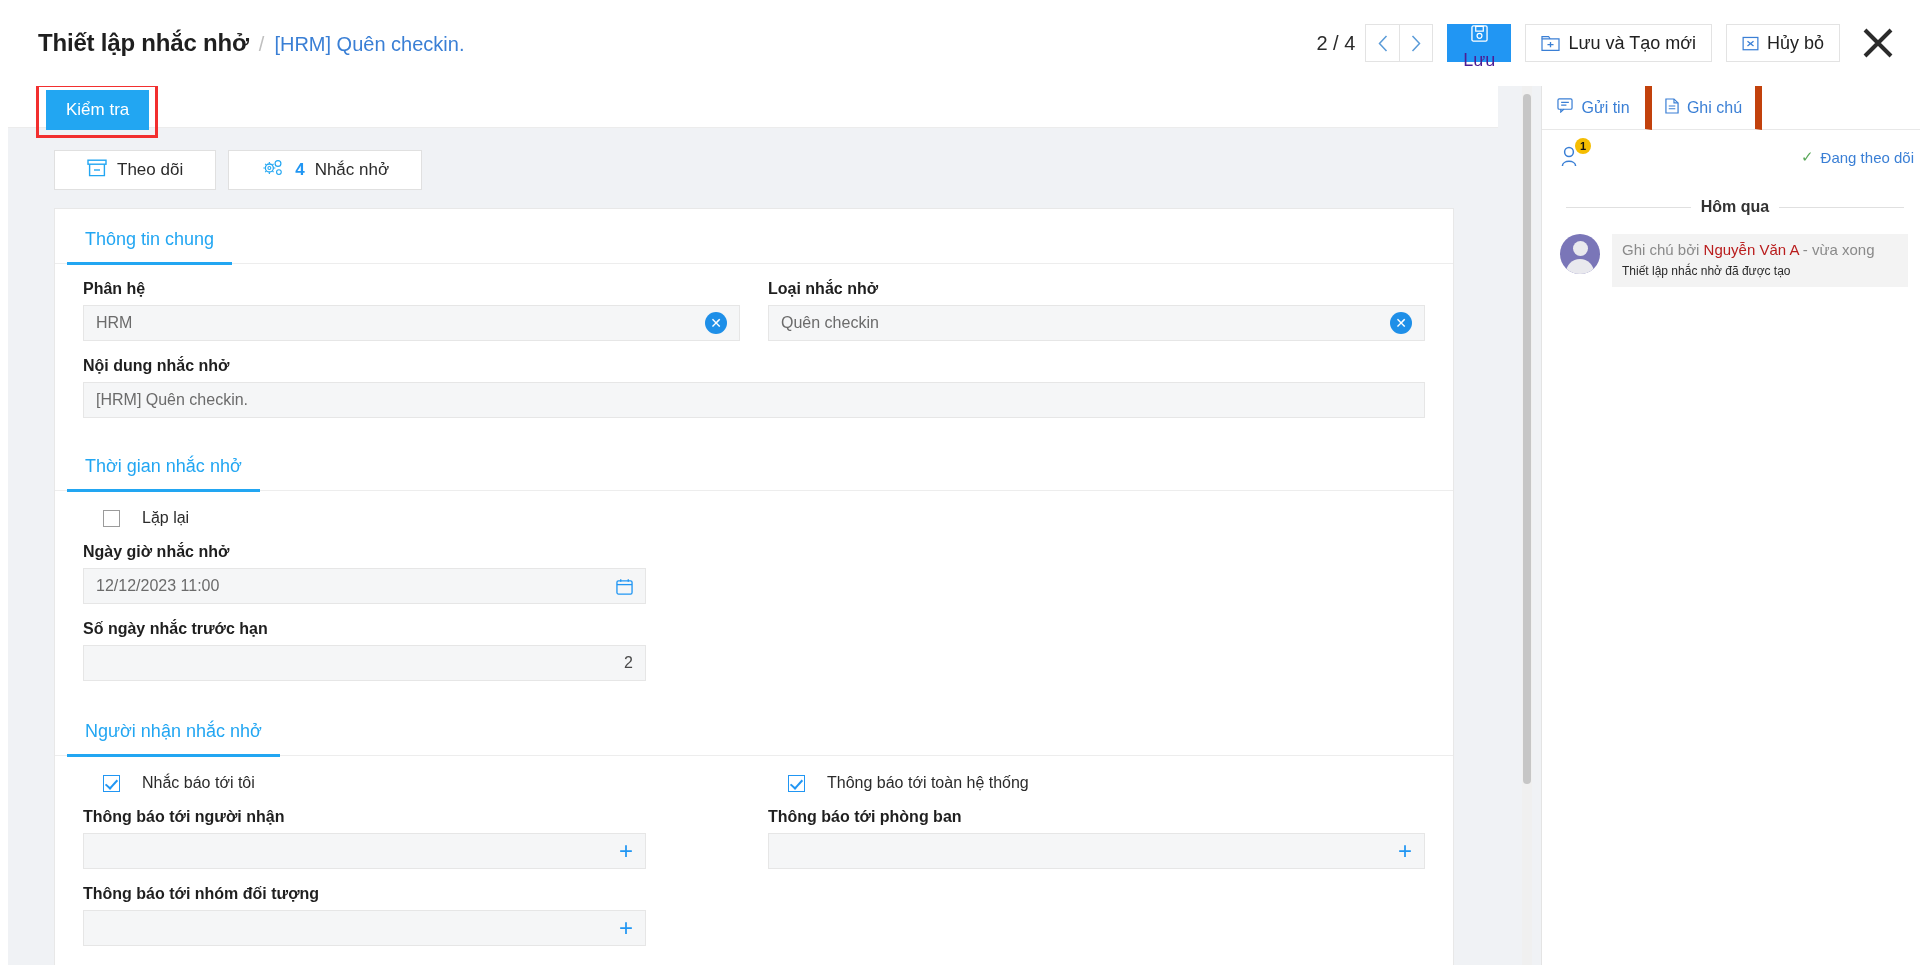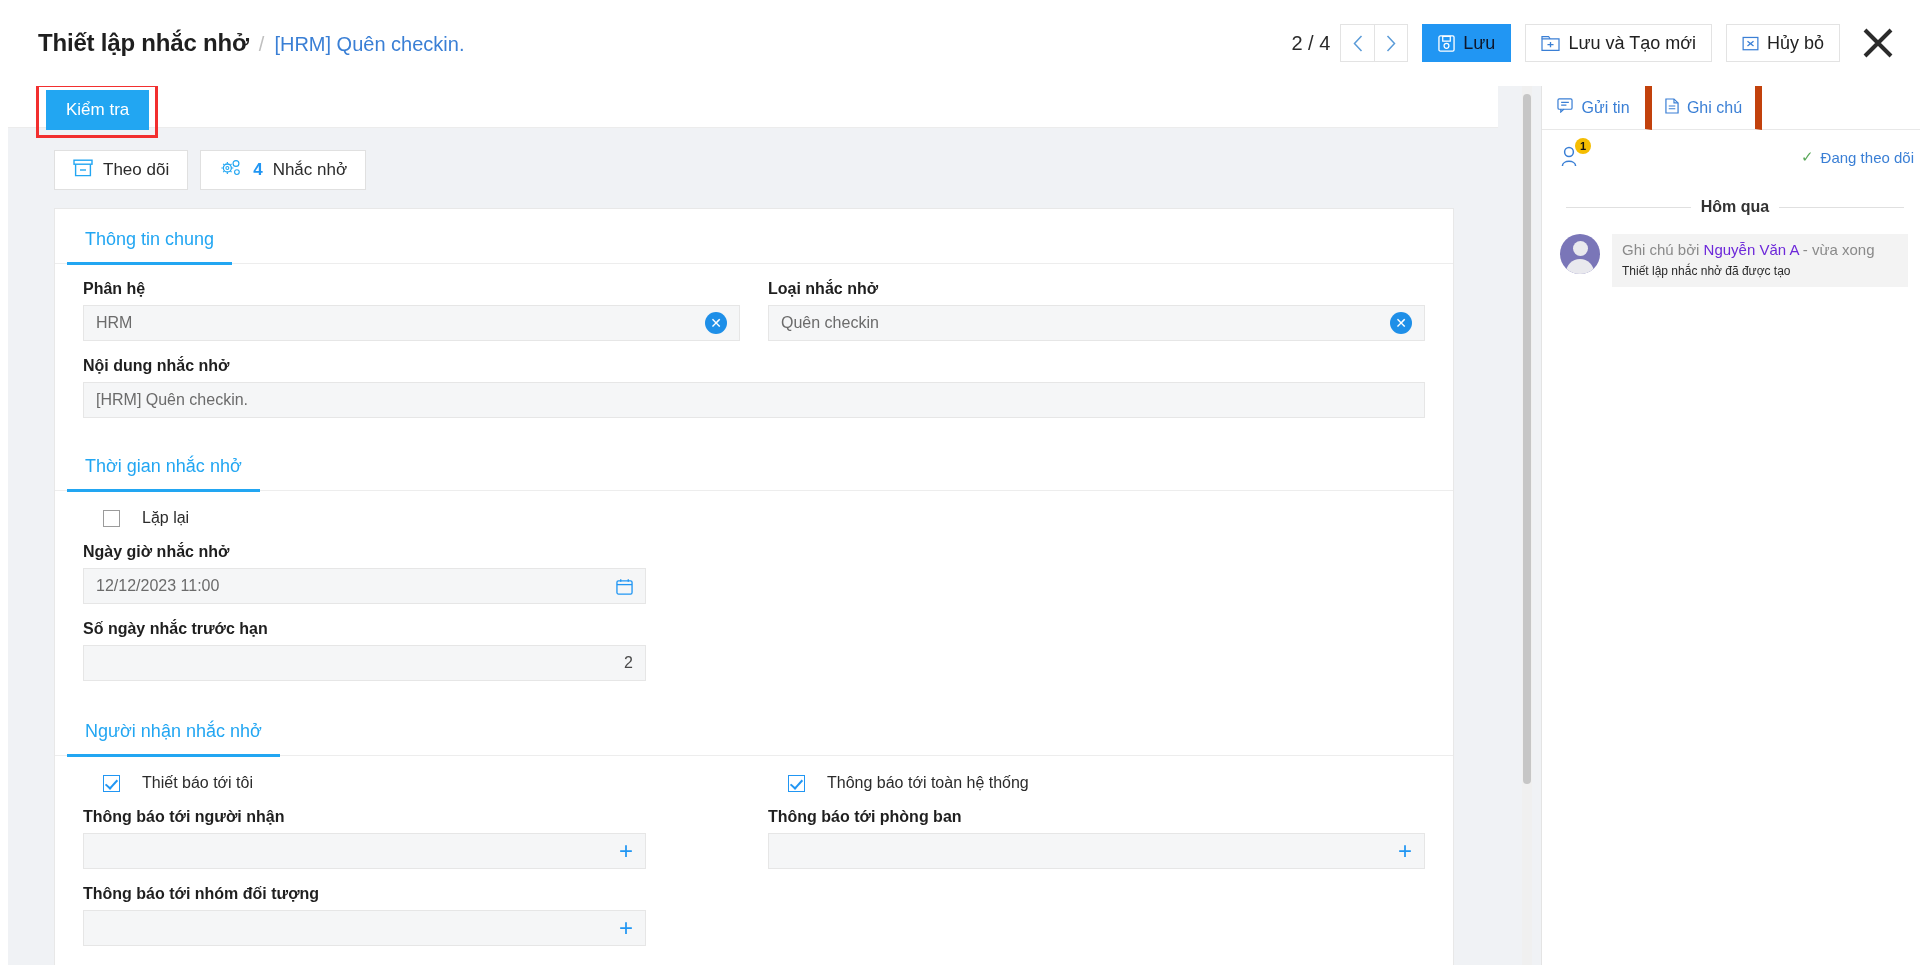--- a/index.html
+++ b/index.html
@@ -57,21 +57,21 @@
     display: inline-flex; align-items: center; gap: 8px;
     padding: 0 15px;
     border: 1px solid #e3e3e3;
     background: #ffffff;
     font-size: 18px; color: #212121;
     margin-left: 14px;
     cursor: pointer;
     white-space: nowrap;
   }
   .btn.primary {
-    background: #2196f3; border-color: #2196f3; color: #0f172a;
+    background: #2196f3; border-color: #2196f3; color: #4c1d95; flex-direction: column;
   }
   .btn .ic { display: inline-flex; align-items: center; }
   .close-x {
     margin-left: 18px; width: 40px; height: 40px;
     display: flex; align-items: center; justify-content: center;
     cursor: pointer;
   }
 
   
   .body-wrap {
@@ -113,21 +113,21 @@
   }
 
   .chip-row {
     display: flex; gap: 12px;
     padding: 22px 0 18px 46px;
   }
   .chip {
     height: 40px; background: #fff;
     border: 1px solid #e0e0e0;
     display: inline-flex; align-items: center; gap: 10px;
-    padding: 0 18px; font-size: 17px; color: #2b2b2b;
+    padding: 0 32px; font-size: 17px; color: #2b2b2b;
     cursor: pointer;
   }
   .chip .cnt { color: #2196f3; font-weight: bold; }
 
   .card {
     margin: 0 44px 0 46px;
     background: #ffffff;
     border: 1px solid #e8e8e8;
     width: 1400px;
     min-height: 760px;
@@ -272,21 +272,21 @@
   }
   .avatar::after {
     content: ""; position: absolute;
     left: 6px; top: 25px; width: 28px; height: 22px;
     border-radius: 14px 14px 0 0; background: #e9e9ee;
   }
   .note-body {
     background: #f3f3f3; padding: 5px 10px 9px 10px; flex: 1;
   }
   .note-meta { font-size: 15px; color: #8a8a8a; line-height: 1.45; }
-  .note-meta .who { color: #6d28d9; }
+  .note-meta .who { color: #b91c1c; }
   .note-text { font-size: 12px; color: #2b2b2b; margin-top: 3px; }
 </style>
 </head>
 <body>
 
 <div class="app">
 
   <div class="header">
     <div class="breadcrumb">
       <span class="bc-title">Thiết lập nhắc nhở</span>
@@ -465,21 +465,21 @@
         </div>
 
         <div class="sec-tabhead" style="margin-top:20px">
           <div class="sec-tab">Người nhận nhắc nhở</div>
         </div>
 
         <div class="grid2">
           <div class="col">
             <div class="chk-row">
               <span class="cbox on"></span>
-              <span>Thiết báo tới tôi</span>
+              <span>Nhắc báo tới tôi</span>
             </div>
           </div>
           <div class="col">
             <div class="chk-row">
               <span class="cbox on"></span>
               <span>Thông báo tới toàn hệ thống</span>
             </div>
           </div>
         </div>
 

